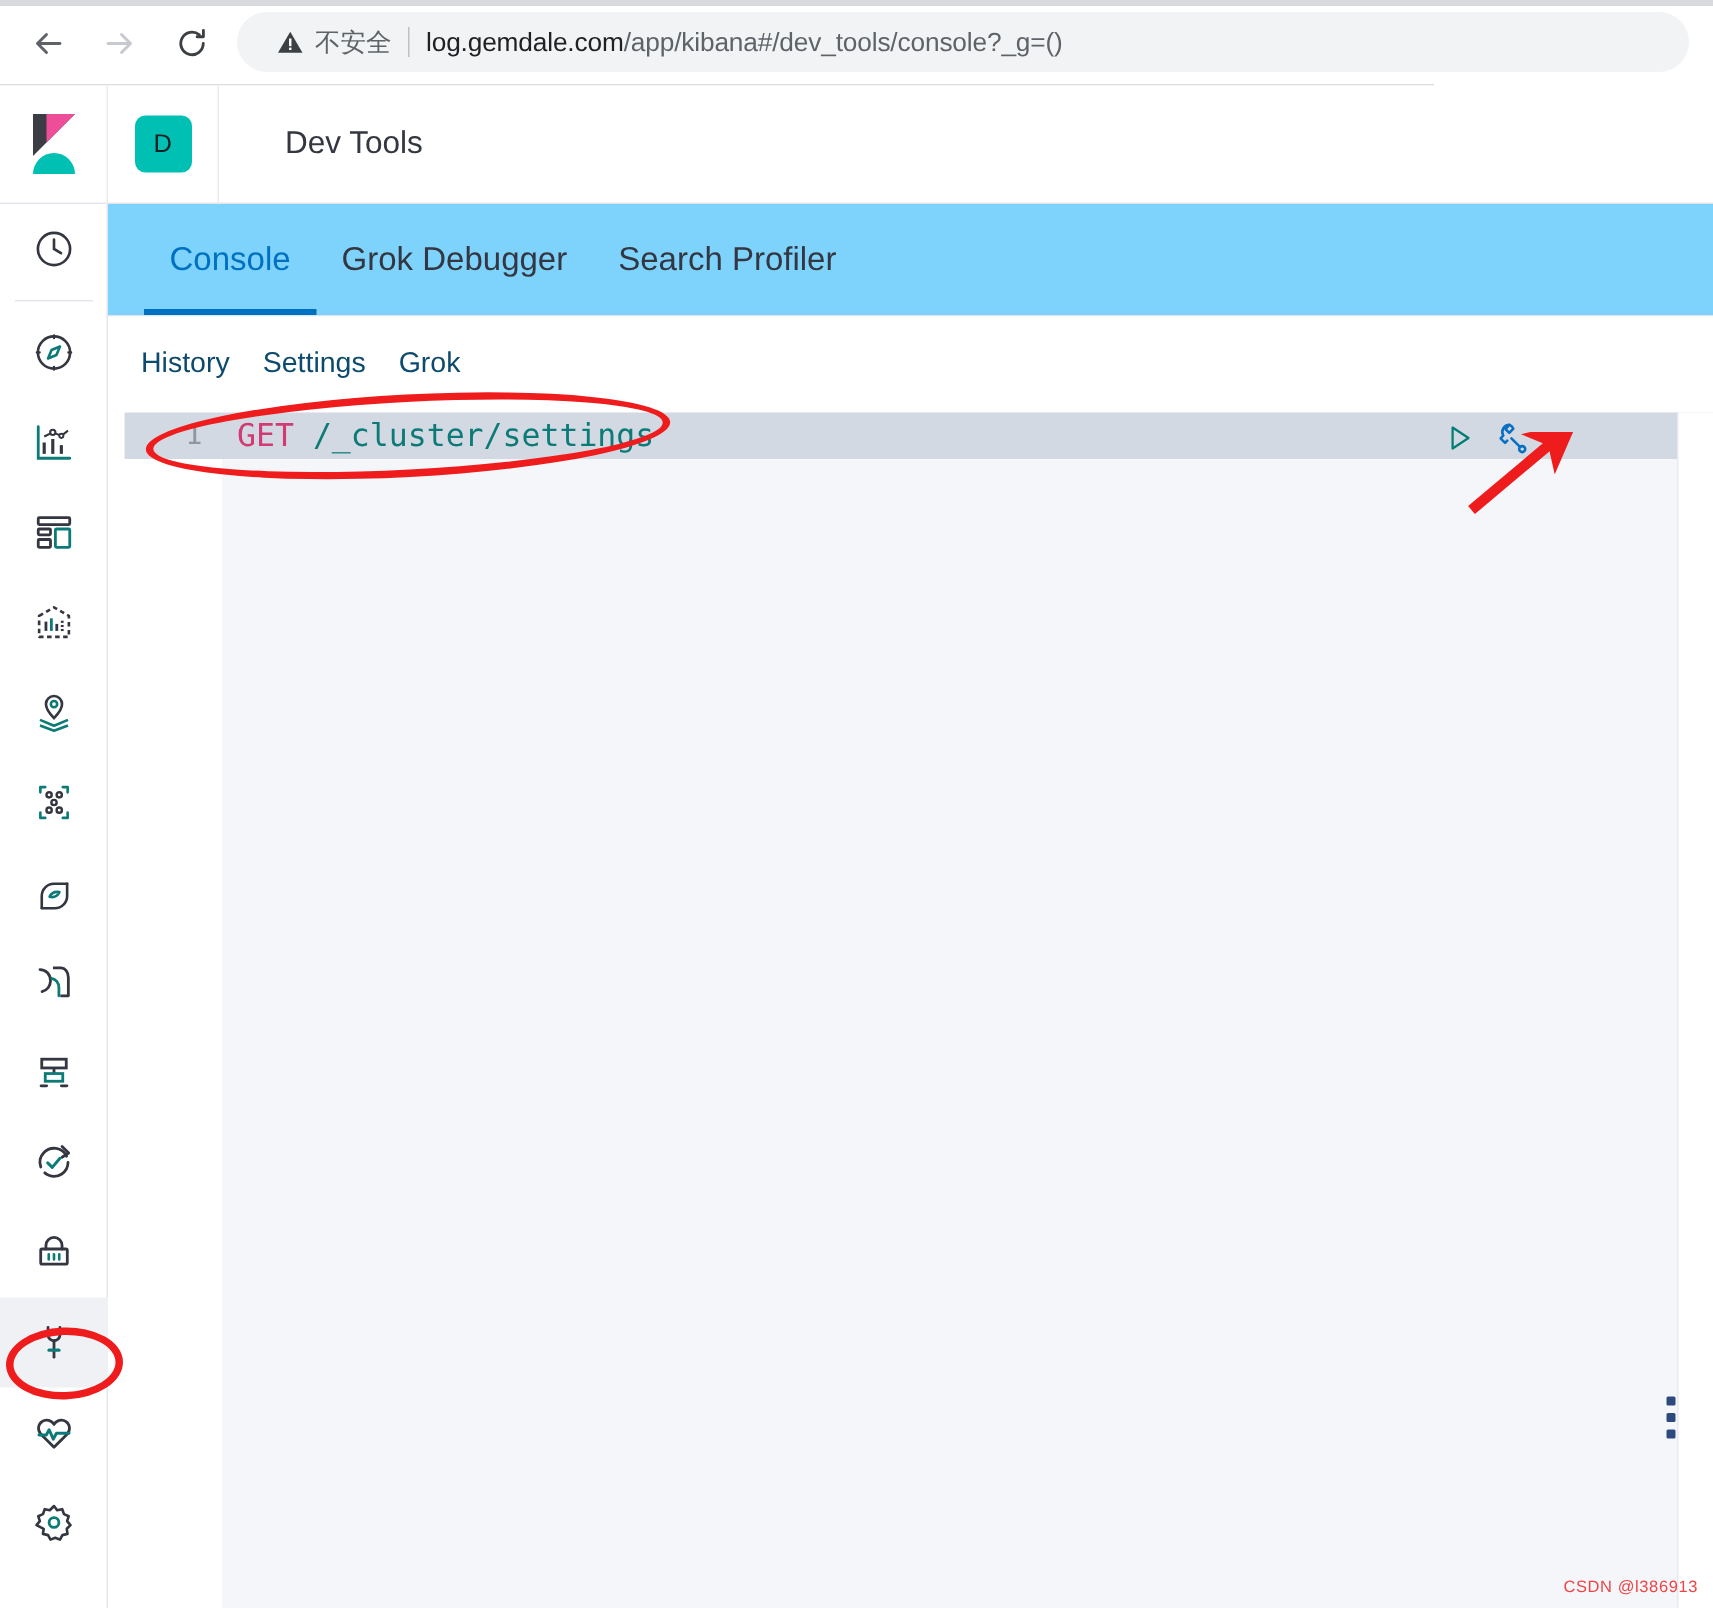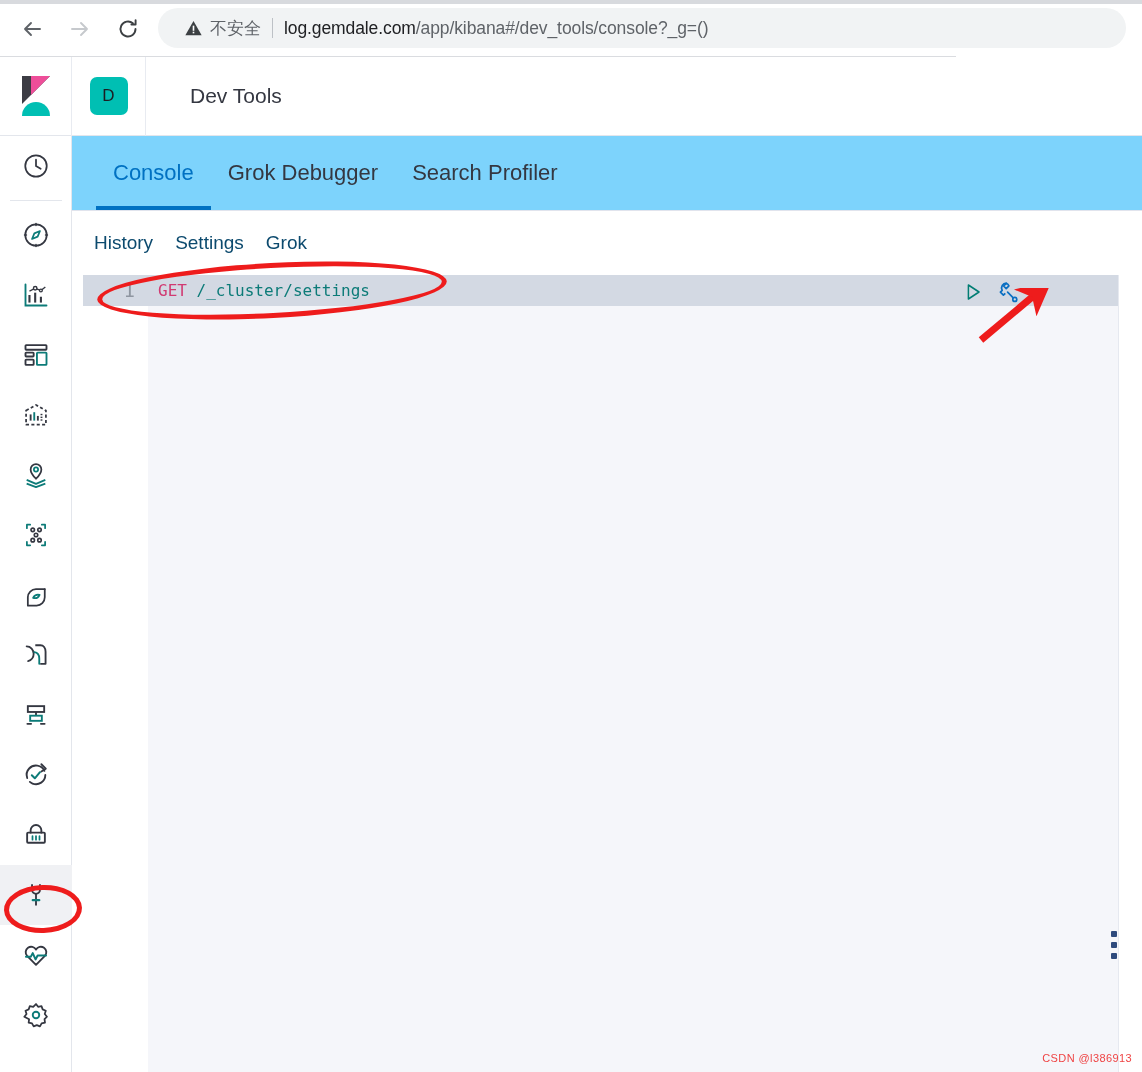--- a/index.html
+++ b/index.html
@@ -175,21 +175,21 @@
   #editor-activeline {
     position: absolute; left: 0; top: 0;
     width: 1020px; height: 31px;
     background: #d3d9e3;
   }
   #code-line {
     position: absolute; left: 0; top: 0;
     height: 31px; line-height: 31px;
     padding-left: 10px;
     font-family: "DejaVu Sans Mono", monospace;
-    font-size: 16px;
+    font-size: 21px;
     white-space: pre;
   }
   #code-method { color: #d13a72; }
   #code-path   { color: #0c7b78; }
   #editor-rightgap {
     position: absolute; left: 1046px; top: 0;
     width: 24px; height: 797px;
     background: #ffffff;
     border-left: 1px solid #e6e9f0;
   }

